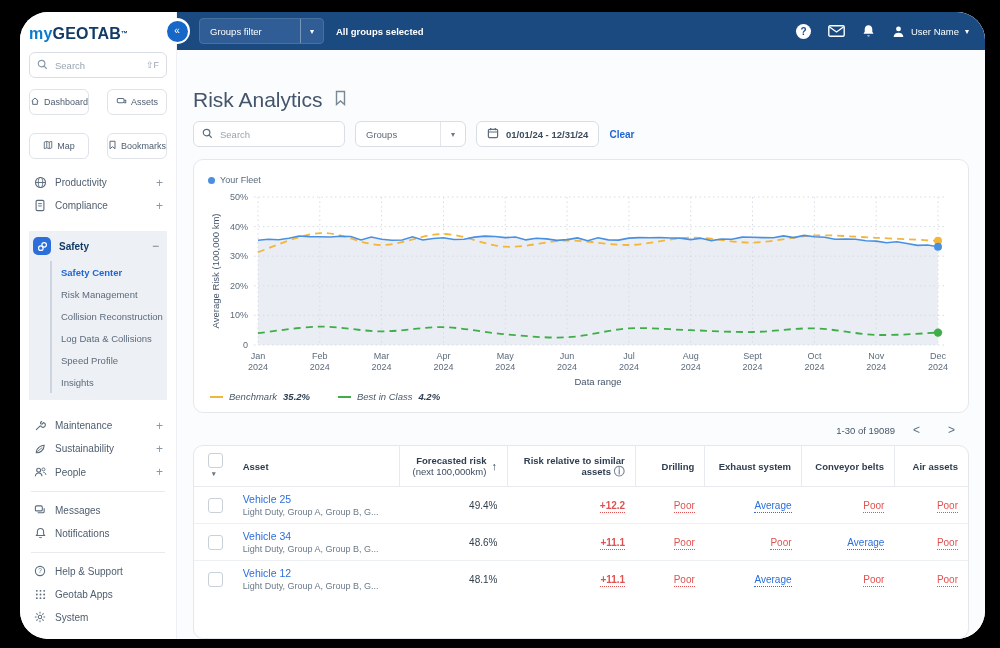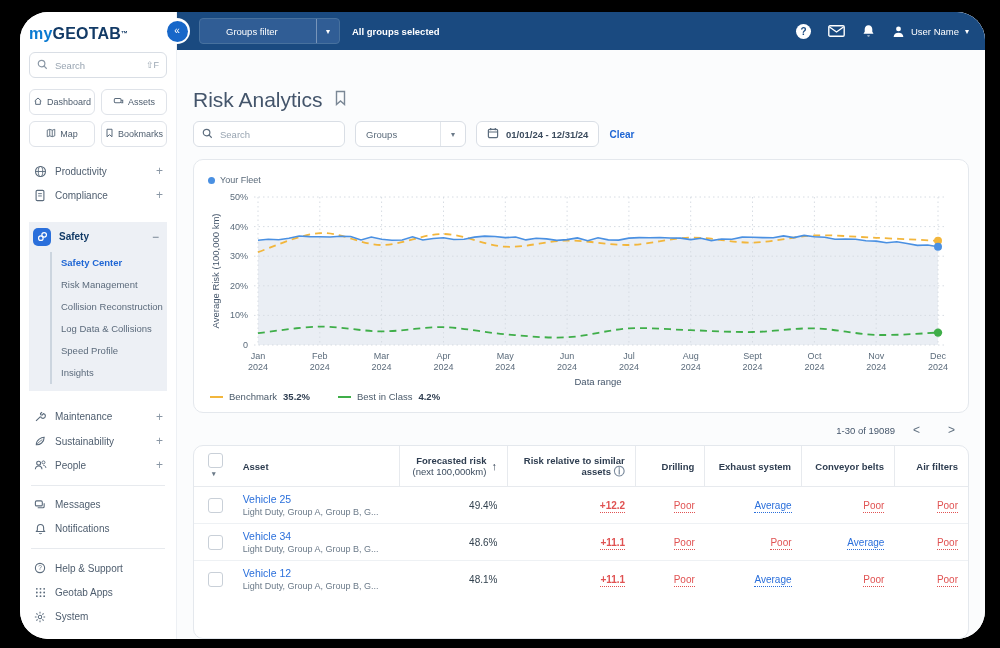--- a/index.html
+++ b/index.html
@@ -13,21 +13,21 @@
     border-right:1px solid #edf0f4;display:flex;flex-direction:column;padding:13px 9px 10px;}
   .logo{font-size:16px;font-weight:bold;color:#123a66;letter-spacing:.2px;line-height:18px;}
   .logo .my{color:#0a7ad1;}
   .logo sup{font-size:7px;vertical-align:top;}
   .searchbox{margin-top:9px;height:24px;border:1px solid #d9dee5;border-radius:6px;
     display:flex;align-items:center;padding:0 7px;gap:5px;background:#fff;}
   .searchbox input{border:0;outline:0;flex:1;min-width:0;font-size:9.5px;color:#5a6a7a;
     font-family:"Liberation Sans",sans-serif;background:transparent;}
   .searchbox input::placeholder{color:#98a4b1;}
   .shortcut{font-size:9px;color:#9aa6b2;}
-  .quick{display:grid;grid-template-columns:1fr 1fr;gap:6px;margin-top:11px;}
+  .quick{display:grid;grid-template-columns:1fr 1fr;gap:18px;margin-top:11px;}
   .qbtn{height:24px;border:1px solid #dfe3e9;border-radius:6px;display:flex;align-items:center;
     justify-content:center;gap:4px;font-size:9px;color:#4e5d6e;background:#fff;cursor:pointer;}
   .nav{margin-top:12px;display:flex;flex-direction:column;flex:1;min-height:0;}
   .navitem{height:27px;display:flex;align-items:center;gap:8px;font-size:10px;color:#4e5d6e;
     padding:0 4px;cursor:pointer;text-align:right;}
   .navitem .ico{width:14px;display:flex;justify-content:center;color:#5c6c7d;}
   .navitem .plus{margin-left:auto;color:#8a97a5;font-size:12px;font-weight:400;}
   .safety-block{background:#edf0f5;border-radius:0;margin:14px 0;padding-bottom:7px;}
   .safety-head{height:30px;display:flex;align-items:center;gap:8px;padding:0 4px;cursor:pointer;}
   .safety-ico{width:18px;height:18px;border-radius:5px;background:#2a6fdb;display:flex;
@@ -44,21 +44,21 @@
   
   .main{flex:1;display:flex;flex-direction:column;background:#fbfcfd;position:relative;min-width:0;}
   .topbar{height:38px;min-height:38px;background:var(--topbar,#1a4a80);display:flex;align-items:center;
     padding:0 16px 0 22px;gap:12px;position:relative;}
   .collapse{position:absolute;left:-13px;top:6px;width:26px;height:26px;background:#fff;
     border-radius:50%;display:flex;align-items:center;justify-content:center;cursor:pointer;}
   .collapse-inner{width:21px;height:21px;border-radius:50%;background:#1767c9;color:#fff;
     font-size:10px;display:flex;align-items:center;justify-content:center;line-height:1;}
   .gf-chip{height:24px;background:#305d95;border:1px solid #47719e;border-radius:4px;display:flex;
     align-items:center;color:#fff;font-size:9.5px;cursor:pointer;}
-  .gf-label{padding:0 10px;min-width:80px;margin-left:16px;}
+  .gf-label{padding:0 10px;min-width:80px;}
   .gf-caret{width:22px;height:100%;border-left:1px solid rgba(255,255,255,.35);display:flex;
     align-items:center;justify-content:center;font-size:8px;}
   .gf-selected{font-size:9.5px;color:#fff;font-weight:bold;}
   .top-icons{margin-left:auto;display:flex;align-items:center;gap:17px;}
   .help-badge{width:15px;height:15px;border-radius:50%;background:#fff;color:#1a4a80;font-size:10px;
     font-weight:bold;display:flex;align-items:center;justify-content:center;cursor:pointer;}
   .topbar svg{display:block;}
   .username{color:#fff;font-size:9.5px;display:flex;align-items:center;gap:6px;cursor:pointer;}
   .username .caret{font-size:8px;}
 
@@ -88,21 +88,21 @@
   .fleet-dot{width:7px;height:7px;border-radius:50%;background:#1f66d4;}
   .big-row{display:flex;align-items:center;gap:9px;margin-top:2px;}
   .big-value{font-size:19px;font-weight:800;color:#1c2733;letter-spacing:.2px;}
   .delta-badge{background:var(--badge-bg,#fbdce0);color:var(--badge-text,#e25568);font-size:9px;
     font-weight:bold;padding:2px 7px;border-radius:9px;}
   svg.chart{display:block;width:100%;height:auto;margin-top:2px;}
   .grid{stroke:#d7dce3;stroke-width:1;stroke-dasharray:1.5 3;fill:none;}
   .tick{font-size:9px;fill:#5b6b7b;}
   .month{font-size:9px;fill:#5b6b7b;}
   .axis-label{font-size:9.5px;fill:#44556a;}
-  .chart-legend{display:flex;gap:28px;align-items:center;margin:0 0 4px 2px;}
+  .chart-legend{display:flex;gap:28px;align-items:center;margin:0 0 4px 2px;font-style:italic;}
   .cl-item{display:flex;align-items:center;gap:6px;font-size:9.5px;color:#4a5a6a;}
   .cl-dash{width:13px;height:0;border-top:2px solid #999;}
   .cl-item b{color:#2e3d50;}
 
   .pagination{display:flex;justify-content:flex-end;align-items:center;gap:8px;margin:10px 4px 0;
     font-size:9.5px;color:#44556a;}
   .pg-arrow{color:#5f6f7f;font-size:12px;background:none;border:0;cursor:pointer;padding:0 10px;
     font-family:"Liberation Sans",sans-serif;}
 
   .table-card{margin-top:8px;background:#fff;border:1px solid #e4e8ed;border-radius:10px;
@@ -507,21 +507,21 @@
                     <span>Forecasted risk</span>
                     <span class="sub">(next 100,000km)</span>
                   </span>
                   <span class="sort-arrow">↑</span>
                 </span>
               </th>
               <th class="sep"><span>Risk relative to similar assets</span> <span class="info-i">ⓘ</span></th>
               <th class="sep">Drilling</th>
               <th class="sep">Exhaust system</th>
               <th class="sep">Conveyor belts</th>
-              <th class="sep">Air filters</th>
+              <th class="sep">Air assets</th>
             </tr>
           </thead>
           <tbody>
             <tr>
               <td class="cb-col"><span class="cb"></span></td>
               <td class="asset-col">
                 <div class="v-name">Vehicle 25</div>
                 <div class="v-sub">Light Duty, Group A, Group B, G...</div>
               </td>
               <td class="forecast">49.4%</td>

